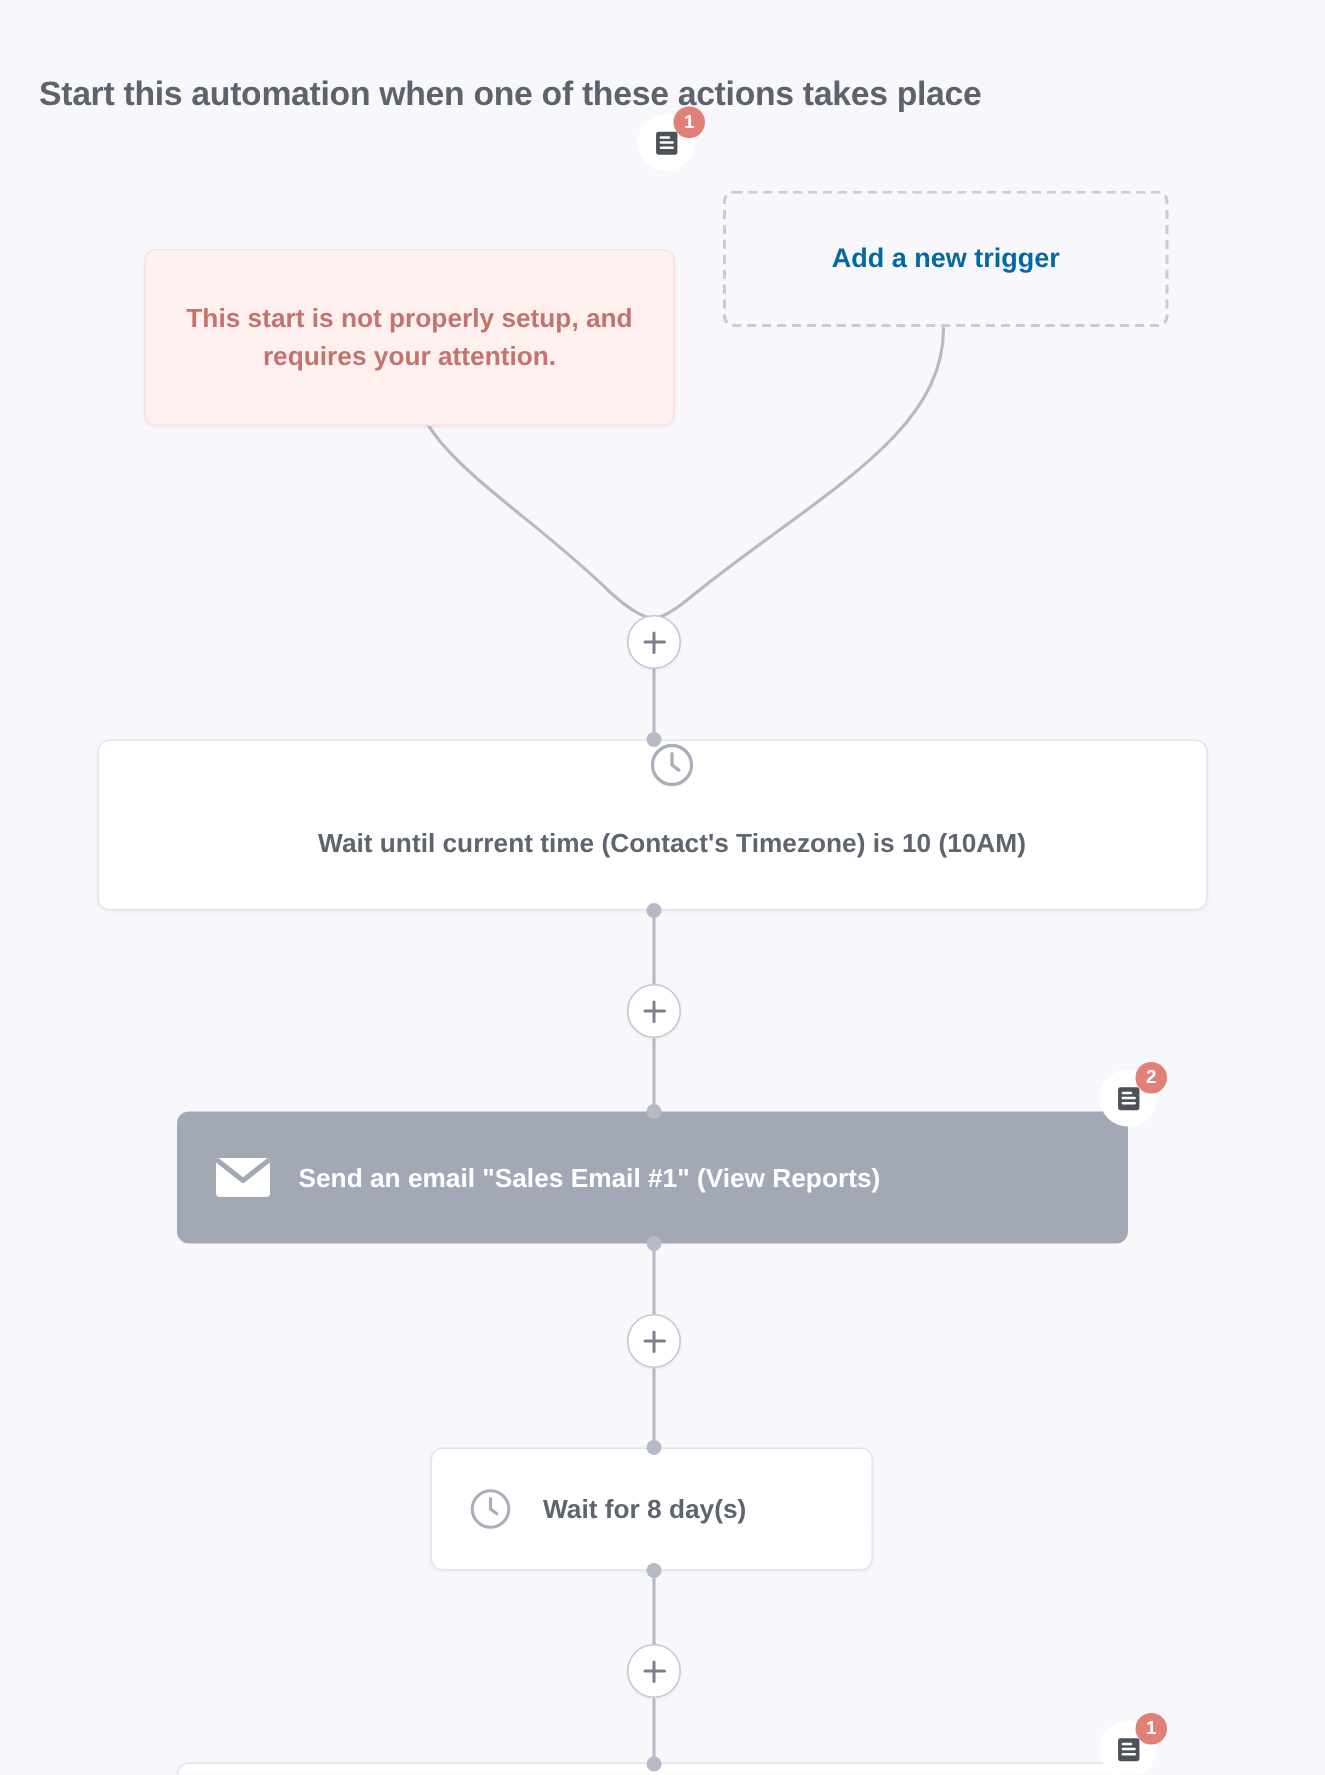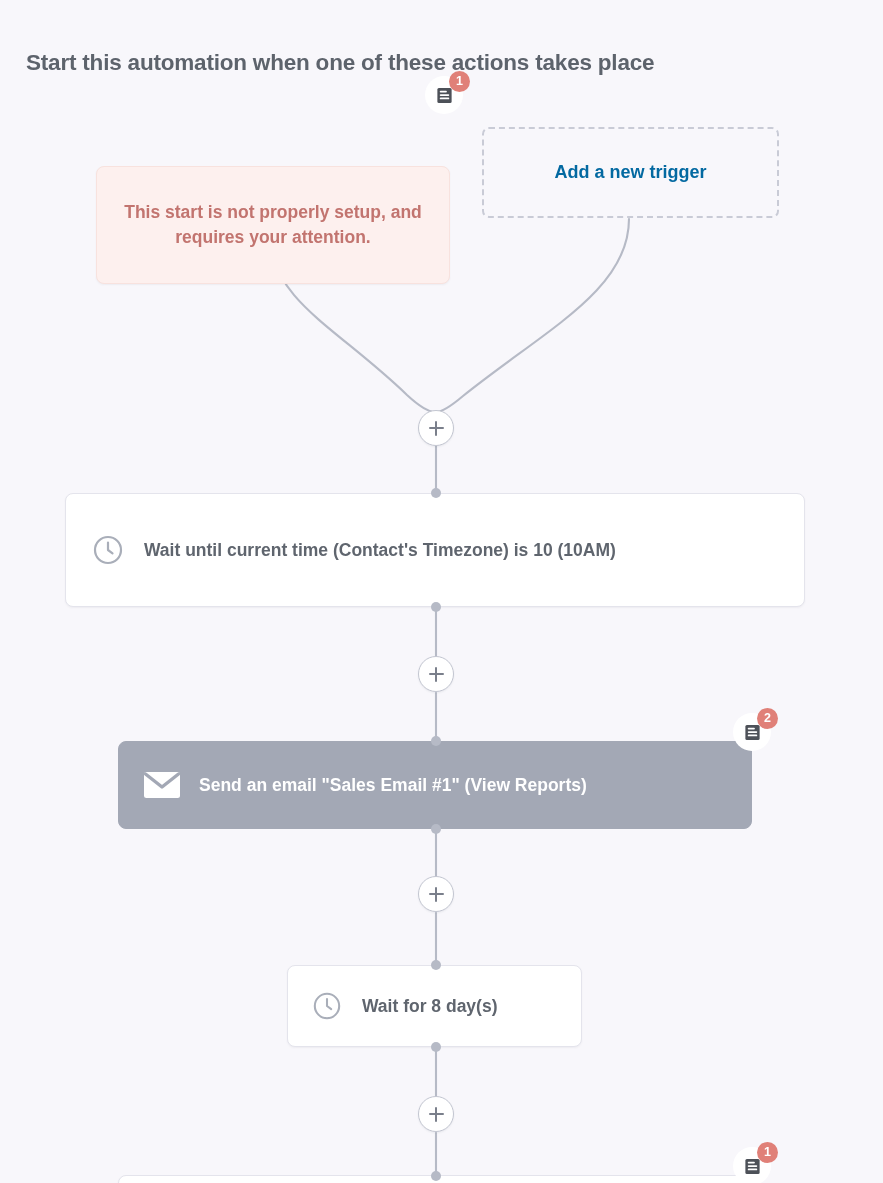--- a/index.html
+++ b/index.html
@@ -93,20 +93,21 @@
   }
 
   
   .node-wait-time {
     left: 65px;
     top: 493px;
     width: 740px;
     height: 114px;
     padding-left: 26px;
     gap: 20px;
+    flex-direction: column;
   }
   .node-wait-time .label {
     color: #5f656e;
     font-weight: bold;
     font-size: 17.5px;
     line-height: 33px;
     max-width: 560px;
   }
 
   

